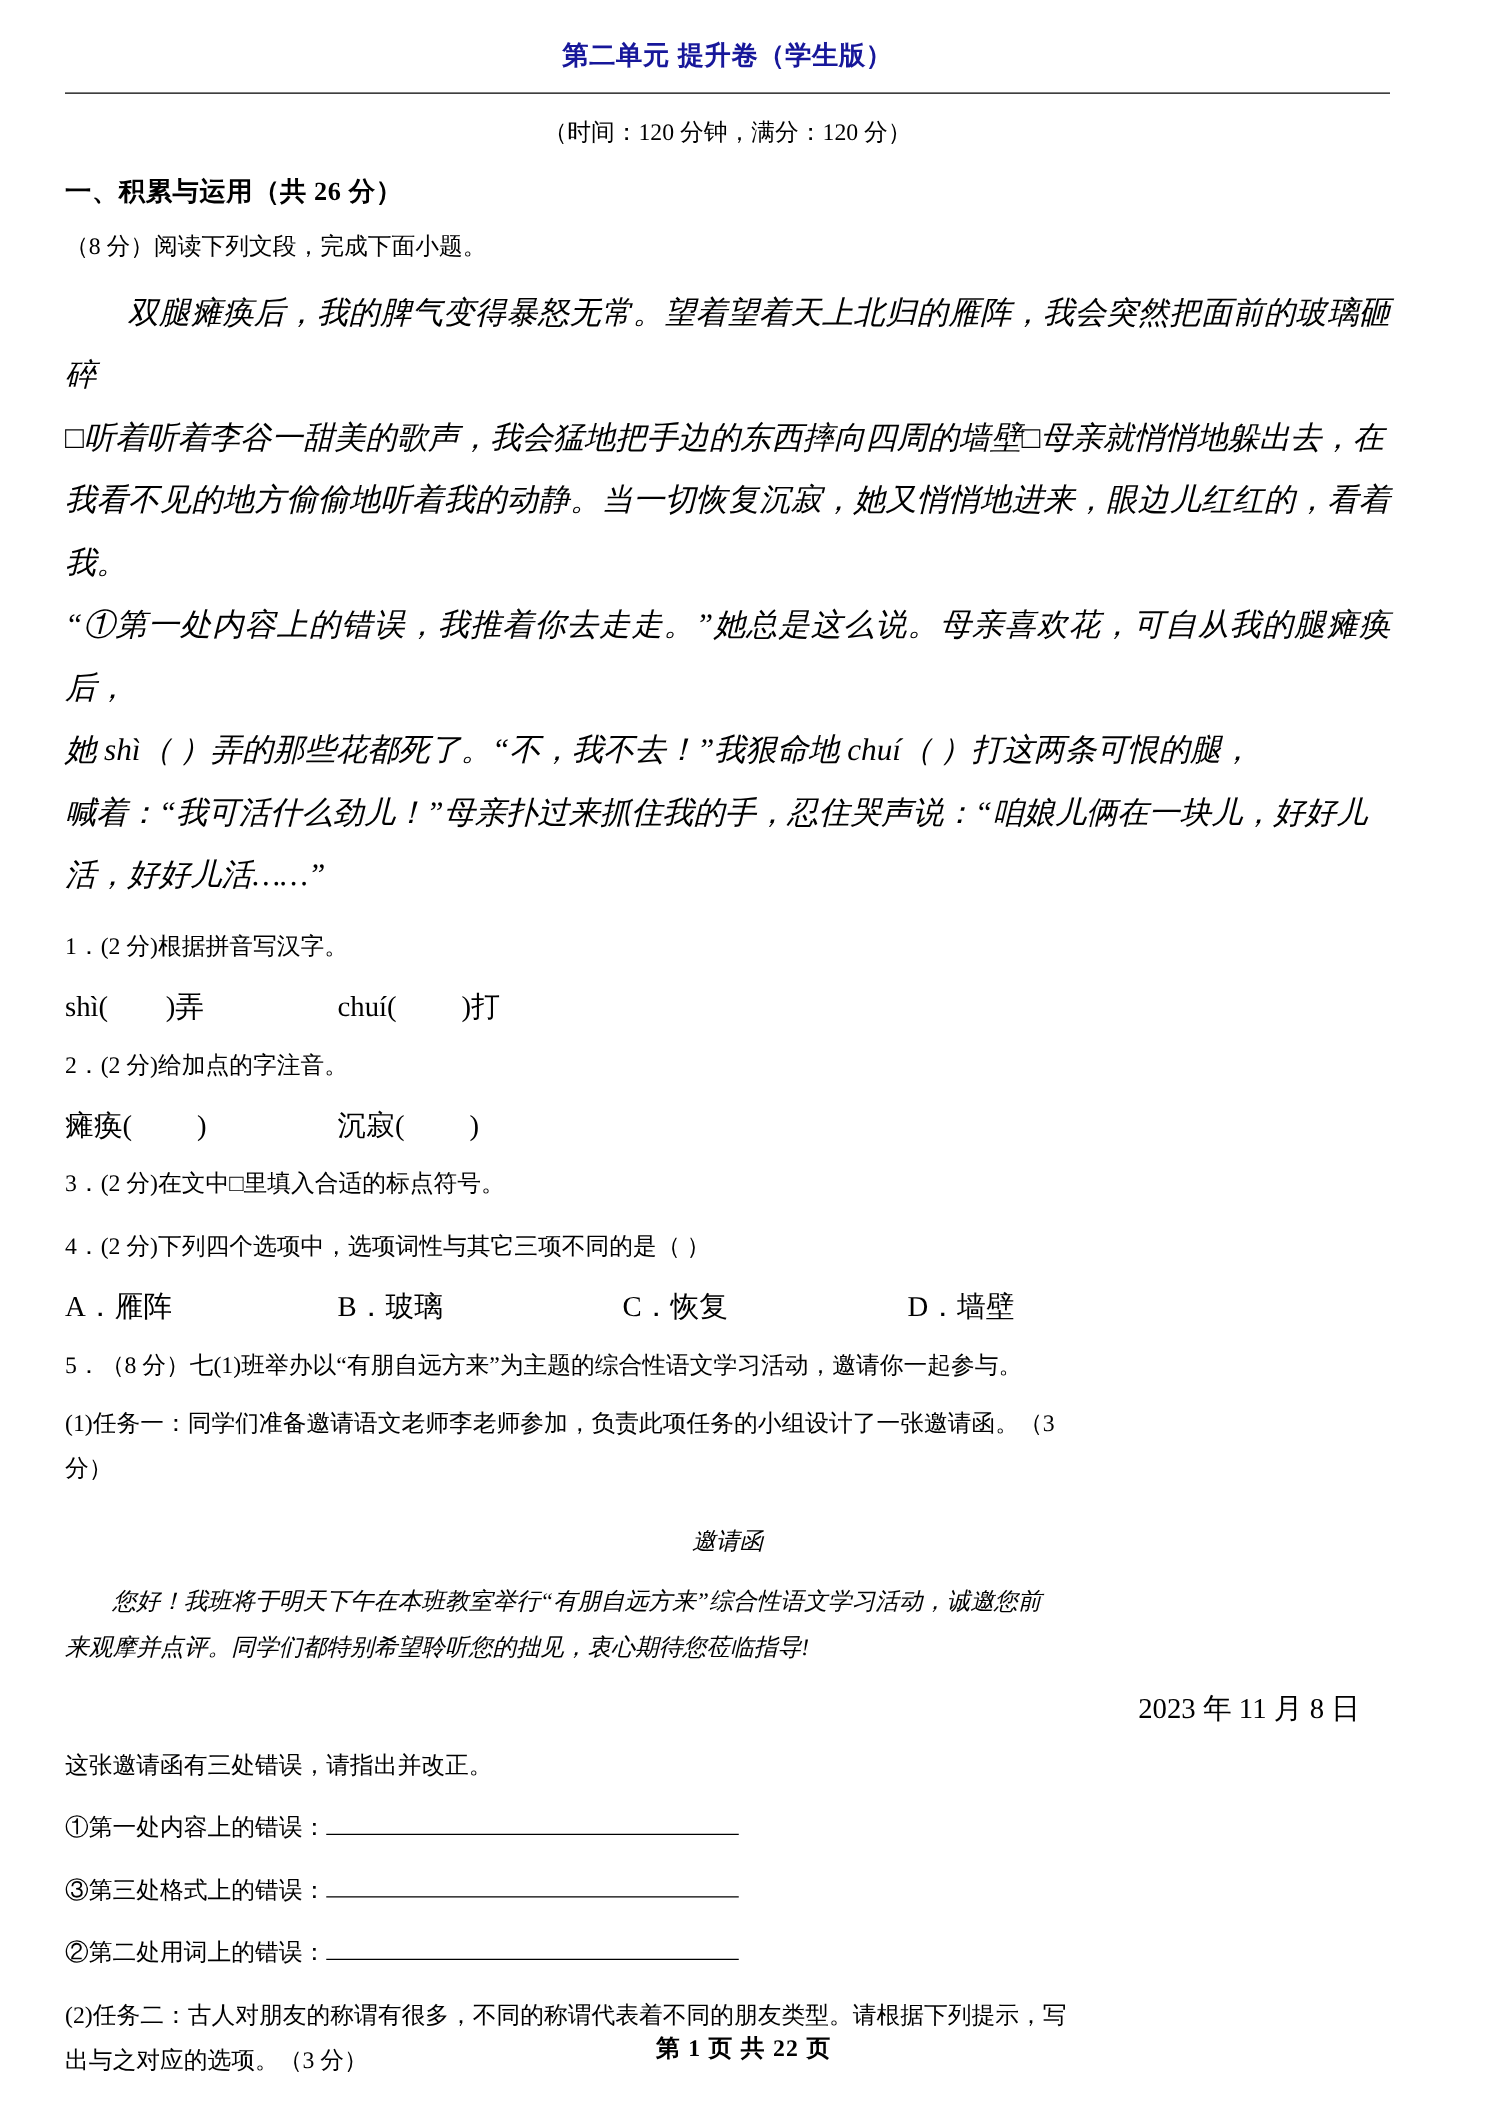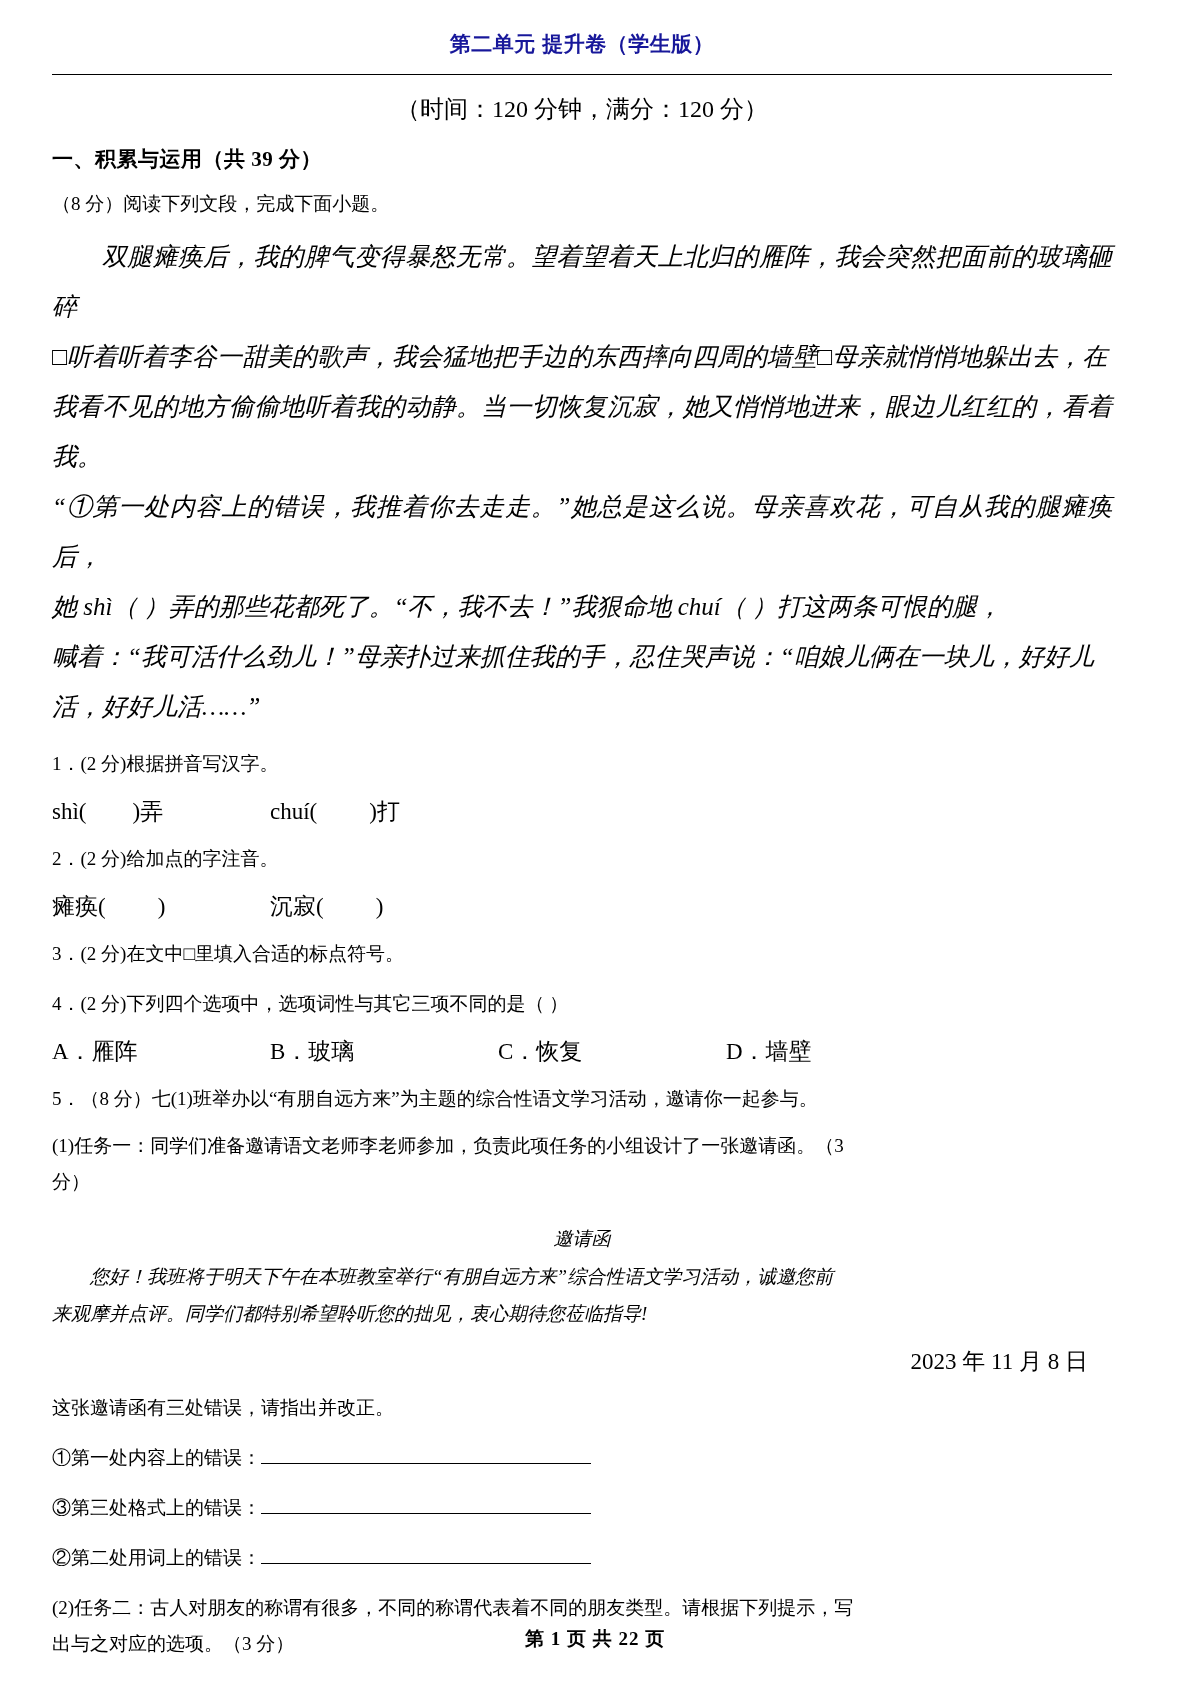--- a/index.html
+++ b/index.html
@@ -31,21 +31,21 @@
     margin: 8px 0 0 0;
     font-family: "Liberation Sans", "DejaVu Sans", sans-serif;
   }
   .rule {
     border: none;
     border-top: 1.6px solid #000;
     margin: 16px 0 0 0;
   }
   .subtitle {
     text-align: center;
-    font-size: 24px;
+    font-size: 19px;
     margin: 18px 0 0 0;
   }
   .section-head {
     font-size: 21px;
     font-weight: bold;
     margin: 20px 0 0 0;
     letter-spacing: 0.5px;
   }
   p {
     font-size: 19px;
@@ -118,21 +118,21 @@
 <body>
 
 <div class="page">
 
   <div class="doc-title">第二单元 提升卷（学生版）</div>
 
   <hr class="rule">
 
   <div class="subtitle">（时间：120 分钟，满分：120 分）</div>
 
-  <div class="section-head">一、积累与运用（共 39 分）</div>
+  <div class="section-head">一、积累与运用（共 26 分）</div>
 
   <p>（8 分）阅读下列文段，完成下面小题。</p>
 
   <div class="passage">
     <div class="indent2"><span>双腿瘫痪后，我的脾气变得暴怒无常。望着望着天上北归的雁阵，我会突然把面前的玻璃砸碎</span></div>
     <div><span>□听着听着李谷一甜美的歌声，我会猛地把手边的东西摔向四周的墙壁□母亲就悄悄地躲出去，在</span></div>
     <div><span>我看不见的地方偷偷地听着我的动静。当一切恢复沉寂，她又悄悄地进来，眼边儿红红的，看着我。</span></div>
     <div><span>“①第一处内容上的错误，我推着你去走走。”她总是这么说。母亲喜欢花，可自从我的腿瘫痪后，</span></div>
     <div><span>她 shì（    ）弄的那些花都死了。“不，我不去！”我狠命地 chuí（    ）打这两条可恨的腿，</span></div>
     <div><span>喊着：“我可活什么劲儿！”母亲扑过来抓住我的手，忍住哭声说：“咱娘儿俩在一块儿，好好儿</span></div>
@@ -161,21 +161,21 @@
     <span>D．墙壁</span>
   </div>
 
   <div class="q-line">5．（8 分）七(1)班举办以“有朋自远方来”为主题的综合性语文学习活动，邀请你一起参与。</div>
 
   <div class="q-line" style="margin-top:10px">(1)任务一：同学们准备邀请语文老师李老师参加，负责此项任务的小组设计了一张邀请函。（3</div>
   <div class="q-line" style="margin-top:0">分）</div>
 
   <div class="center-line">邀请函</div>
 
-  <div class="letter-body" style="margin-top:6px">
+  <div class="letter-body" style="margin-top:17px">
     <div class="indent2">您好！我班将于明天下午在本班教室举行“有朋自远方来”综合性语文学习活动，诚邀您前</div>
     <div>来观摩并点评。同学们都特别希望聆听您的拙见，衷心期待您莅临指导!</div>
   </div>
   <div class="date-line">2023 年 11 月 8 日</div>
 
   <p>这张邀请函有三处错误，请指出并改正。</p>
 
   <div class="q-line">
     <span>①第一处内容上的错误：</span><span class="blank-line w330"></span>
   </div>

